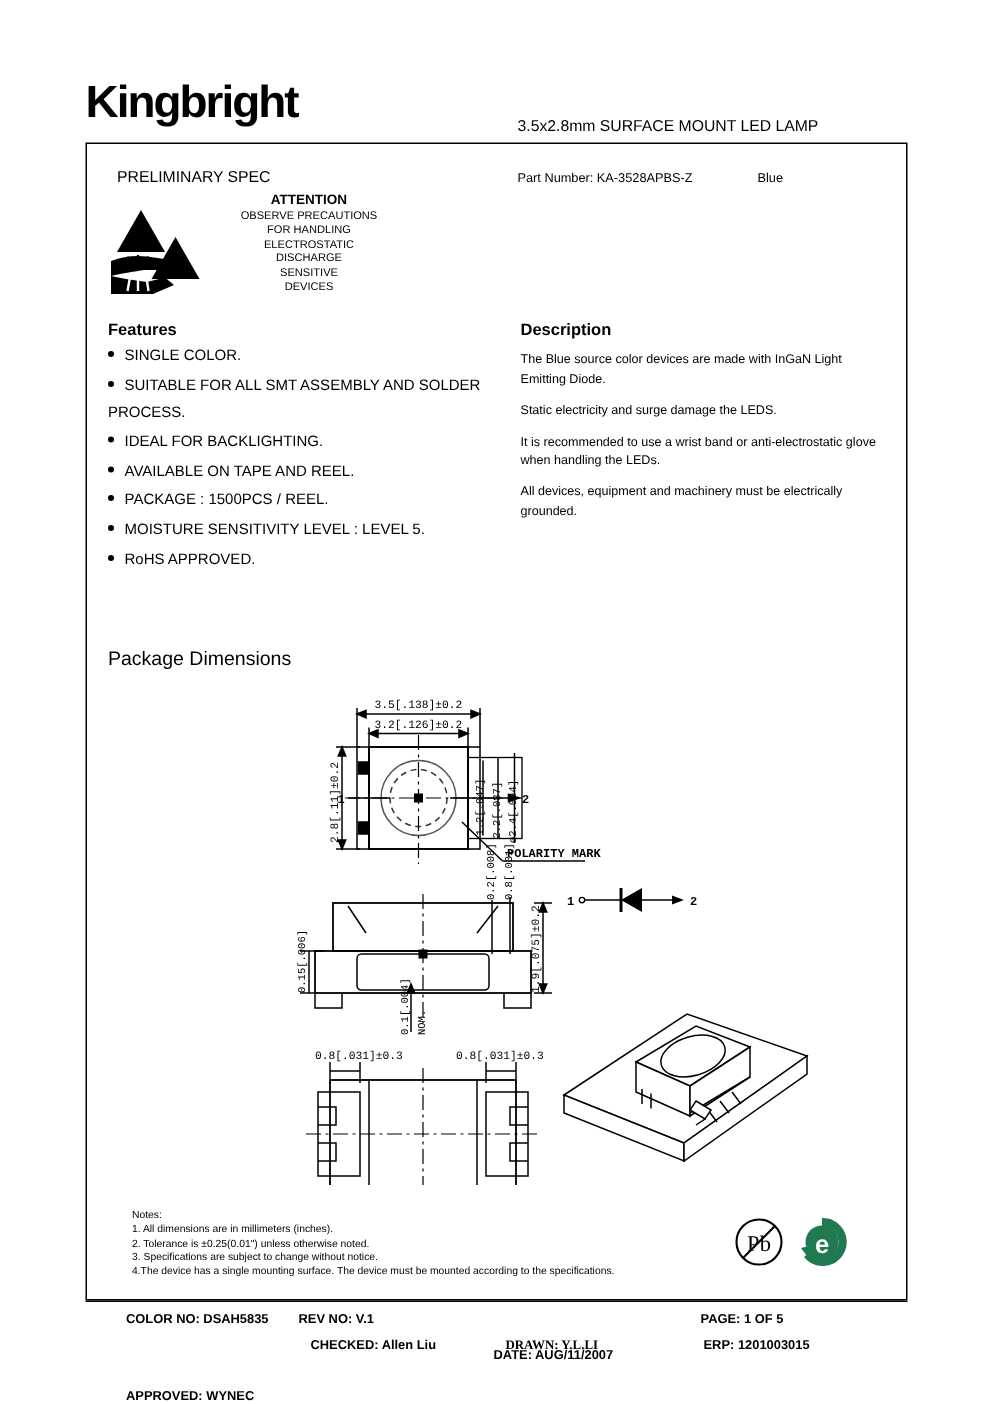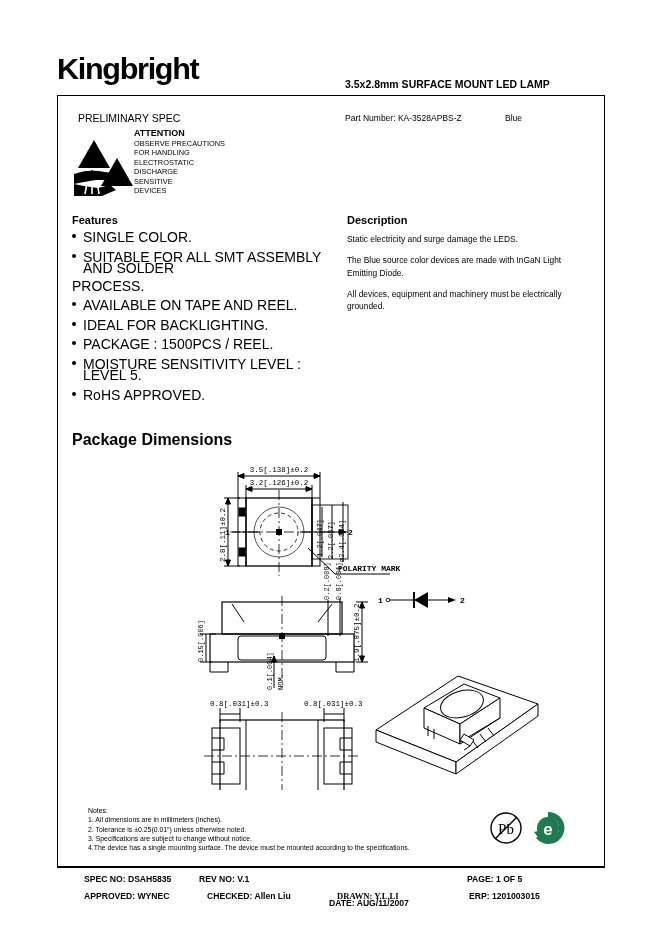--- a/index.html
+++ b/index.html
@@ -4,44 +4,44 @@
 <style>
   html,body{margin:0;padding:0;background:#ffffff;}
   body{width:662px;height:936px;position:relative;
        font-family:"Liberation Sans", sans-serif;color:#000;}
   .page{position:absolute;left:0;top:0;width:662px;height:936px;padding-left:36px;}
 
   
   .brand{position:absolute;left:57px;top:52px;font-size:30px;font-weight:bold;
          letter-spacing:-1.3px;font-family:"Liberation Sans", sans-serif;
          transform:scaleX(1.02);transform-origin:left center;}
-  .headline{position:absolute;left:345px;top:78px;font-size:10.5px;font-weight:bold;}
+  .headline{position:absolute;left:345px;top:78px;font-size:10.5px;font-weight:normal;}
 
   
   .frame{position:absolute;left:57px;top:95px;width:548px;height:772px;
          border:1.6px solid #000;box-sizing:border-box;}
 
   .prelim{position:absolute;left:78px;top:112px;font-size:10.5px;}
   .partnum{position:absolute;left:345px;top:113px;font-size:8.5px;}
   .colorlbl{position:absolute;left:505px;top:113px;font-size:8.5px;}
 
   
   .esd-wrap{position:absolute;left:72px;top:128px;width:190px;height:78px;}
   .esd-sym{position:absolute;left:0px;top:10px;width:74px;height:62px;}
-  .esd-text{position:absolute;left:62px;top:0px;width:112px;
+  .esd-text{position:absolute;left:78px;top:0px;width:112px;text-align:center;
             font-size:7.4px;line-height:9.4px;}
   .esd-text .att{font-weight:bold;font-size:9px;line-height:11px;display:block;}
 
   
   .h-feat{position:absolute;left:72px;top:214px;font-size:11px;font-weight:bold;}
   .h-desc{position:absolute;left:347px;top:214px;font-size:11px;font-weight:bold;}
-  .h-pkg{position:absolute;left:72px;top:431px;font-size:16px;font-weight:bold;}
-
-  
-  .features{position:absolute;left:72px;top:232px;width:270px;font-size:14px;}
+  .h-pkg{position:absolute;left:72px;top:431px;font-size:13px;font-weight:normal;}
+
+  
+  .features{position:absolute;left:72px;top:232px;width:270px;font-size:10px;}
   .features .fi{position:relative;padding-left:11px;margin-bottom:8.6px;line-height:11px;}
   .features .fi .bul{position:absolute;left:0;top:2px;width:4px;height:4px;
                      border-radius:50%;background:#000;}
   .features .fi .cont{display:block;margin-left:-11px;margin-top:7px;}
 
   
   .desc{position:absolute;left:347px;top:233px;width:240px;font-size:8.4px;}
   .desc p{margin:0 0 8.5px 0;line-height:12.5px;}
 
   
@@ -60,21 +60,21 @@
   
   .foot-line{position:absolute;left:57px;top:867px;width:548px;height:0;
              border-top:1.6px solid #000;}
   .foot{position:absolute;left:57px;top:867px;width:548px;height:42px;font-size:8.6px;
         font-weight:bold;}
   .foot .r{position:absolute;left:0;width:548px;height:18px;}
   .foot .r1{top:7px;}
   .foot .r2{top:24px;}
   .foot .c{position:absolute;white-space:nowrap;}
   .c1{left:27px;} .c2{left:142px;} .c3{left:272px;margin-top:24px;} .c4{left:410px;}
-  .c1b{left:27px;} .c2b{left:150px;} .c3b{left:280px;font-family:Liberation Serif, serif;} .c4b{left:412px;}
+  .c1b{left:27px;margin-top:34px;} .c2b{left:150px;} .c3b{left:280px;font-family:Liberation Serif, serif;} .c4b{left:412px;}
 </style>
 </head>
 <body>
 
 <div class="page">
 
   <div class="brand">Kingbright</div>
   <div class="headline">3.5x2.8mm SURFACE MOUNT LED LAMP</div>
 
   <div class="frame"></div>
@@ -100,31 +100,32 @@
       <span>DISCHARGE</span><br>
       <span>SENSITIVE</span><br>
       <span>DEVICES</span>
     </div>
   </div>
 
   <div class="h-feat">Features</div>
   <div class="features">
     <div class="fi"><span class="bul"></span><span>SINGLE COLOR.</span></div>
     <div class="fi"><span class="bul"></span><span>SUITABLE FOR ALL SMT ASSEMBLY AND SOLDER</span><span class="cont">PROCESS.</span></div>
+    <div class="fi"><span class="bul"></span><span>IDEAL FOR BACKLIGHTING.</span></div>
     <div class="fi"><span class="bul"></span><span>AVAILABLE ON TAPE AND REEL.</span></div>
-    <div class="fi"><span class="bul"></span><span>IDEAL FOR BACKLIGHTING.</span></div>
     <div class="fi"><span class="bul"></span><span>PACKAGE : 1500PCS / REEL.</span></div>
     <div class="fi"><span class="bul"></span><span>MOISTURE SENSITIVITY LEVEL : LEVEL 5.</span></div>
     <div class="fi"><span class="bul"></span><span>RoHS APPROVED.</span></div>
   </div>
 
   <div class="h-desc">Description</div>
   <div class="desc">
+    <p>The Blue source color devices are made with InGaN Light Emitting Diode.</p>
     <p>Static electricity and surge damage the LEDS.</p>
-    <p>The Blue source color devices are made with InGaN Light Emitting Diode.</p>
+    <p>It is recommended to use a wrist band or anti-electrostatic glove when handling the LEDs.</p>
     <p>All devices, equipment and machinery must be electrically grounded.</p>
   </div>
 
   <div class="h-pkg">Package Dimensions</div>
 
   <div class="draw">
   <svg width="542" height="340" viewBox="0 0 542 340">
     <g stroke="#000" fill="none" stroke-width="1">
 
       <g>
@@ -305,21 +306,21 @@
   <svg class="logo-rohs" viewBox="0 0 36 36">
     <path d="M18,2 A16,16 0 1,1 6,28 L11,24 A10,10 0 1,0 18,8 Z" fill="#1f7a52"></path>
     <polygon points="4,22 12,20 10,30" fill="#1f7a52"></polygon>
     <circle cx="18" cy="18" r="11" fill="#1f7a52"></circle>
     <text x="18" y="25" font-size="17" font-weight="bold" font-family="'Liberation Sans',sans-serif" text-anchor="middle" fill="#ffffff">e</text>
   </svg>
 
   <div class="foot-line"></div>
   <div class="foot">
     <div class="r r1">
-      <span class="c c1">SPEC NO: DSAH5835</span>
+      <span class="c c1">COLOR NO: DSAH5835</span>
       <span class="c c2">REV NO: V.1</span>
       <span class="c c3">DATE: AUG/11/2007</span>
       <span class="c c4">PAGE:  1  OF  5</span>
     </div>
     <div class="r r2">
       <span class="c c1b">APPROVED: WYNEC</span>
       <span class="c c2b">CHECKED: Allen Liu</span>
       <span class="c c3b">DRAWN: Y.L.LI</span>
       <span class="c c4b">ERP: 1201003015</span>
     </div>

